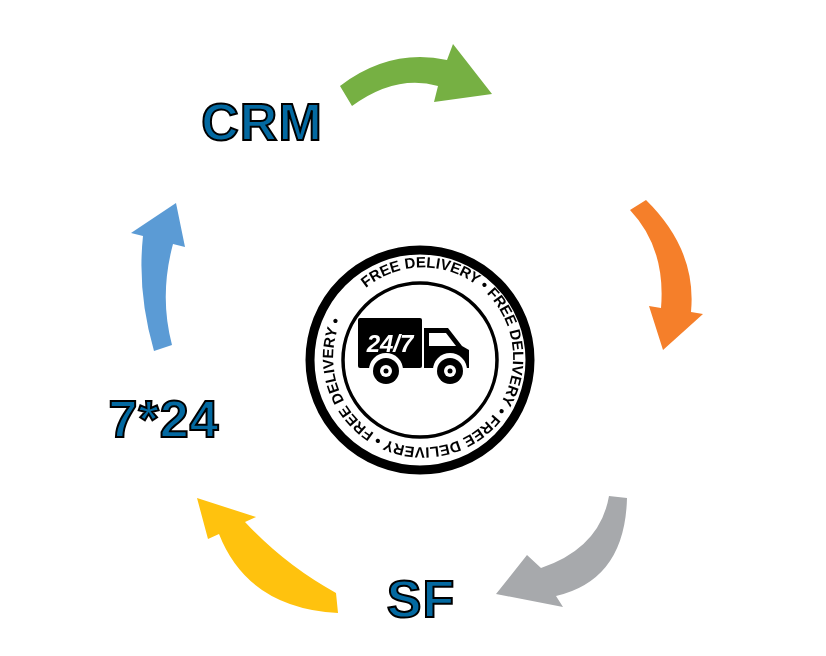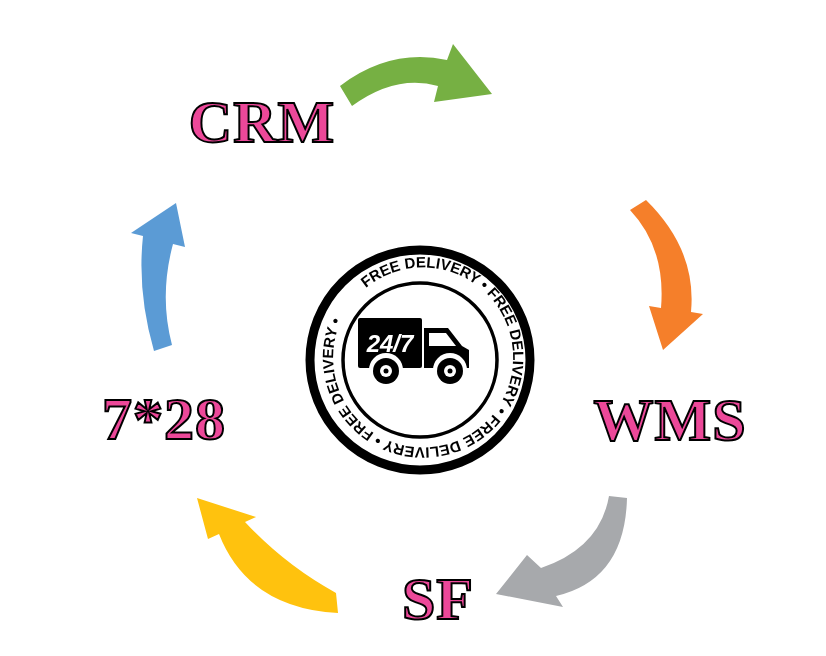--- a/index.html
+++ b/index.html
@@ -13,33 +13,33 @@
     font-family: "Liberation Sans", sans-serif;
   }
   .layer {
     position: absolute;
     left: 0;
     top: 0;
   }
   .node {
     position: absolute;
     transform: translate(-50%, -50%);
-    font-family: Liberation Serif, serif;
+    font-family: Liberation Sans, sans-serif;
     font-weight: bold;
-    font-size: 60px;
+    font-size: 52px;
     letter-spacing: 1px;
-    color: #ec4899;
+    color: #0369a1;
     -webkit-text-stroke: 2px #000000;
     white-space: nowrap;
     line-height: 1;
   }
   .node-crm { left: 262px; top: 122px; }
   .node-erp { left: 572px; top: 122px; }
   .node-wms { left: 670px; top: 420px; }
-  .node-sf  { left: 438px; top: 599px; }
+  .node-sf  { left: 421px; top: 599px; }
   .node-724 { left: 164px; top: 419px; }
   .badge-svg { position: absolute; left: 300px; top: 240px; }
   .ring-text {
     font-family: "Liberation Sans", sans-serif;
     font-weight: bold;
     font-size: 15px;
   }
   .truck-label {
     font-family: "Liberation Sans", sans-serif;
     font-weight: bold;
@@ -54,23 +54,22 @@
 
   <svg class="layer" width="826" height="656" viewBox="0 0 826 656">
     <path d="M 340 86 Q 390 48 447 60 L 453 44 L 492 94 L 434 102 L 438 86 Q 396 74 352 106 Z" fill="#76b043"></path>
     <path d="M 646 200 Q 697 250 691 312 L 703 314 L 663 350 L 649 306 L 661 308 Q 666 248 630 210 Z" fill="#f57f2a"></path>
     <path d="M 627 498 Q 625 580 556 596 L 563 607 L 496 594 L 527 555 L 541 568 Q 600 548 609 496 Z" fill="#a7a9ac"></path>
     <path d="M 338 613 Q 248 608 219 534 L 208 539 L 197 498 L 256 517 L 245 522 Q 285 565 336 593 Z" fill="#ffc20e"></path>
     <path d="M 154 351 Q 137 292 143 236 L 131 233 L 176 203 L 185 247 L 173 244 Q 159 296 172 345 Z" fill="#5b9bd5"></path>
   </svg>
 
   <div class="node node-crm">CRM</div>
-  <div class="node node-wms">WMS</div>
   <div class="node node-sf">SF</div>
-  <div class="node node-724">7*28</div>
+  <div class="node node-724">7*24</div>
 
   <svg class="badge-svg" width="240" height="240" viewBox="0 0 240 240">
     <defs>
       <path id="ringPath" d="M 65.8 48.1 A 90 90 0 1 1 65.2 48.6" fill="none"></path>
     </defs>
 
     <circle cx="120" cy="120" r="110" fill="none" stroke-width="9" stroke="#000000"></circle>
 
     <circle cx="120" cy="120" r="77" fill="none" stroke-width="3.5" stroke="#000000"></circle>
 

